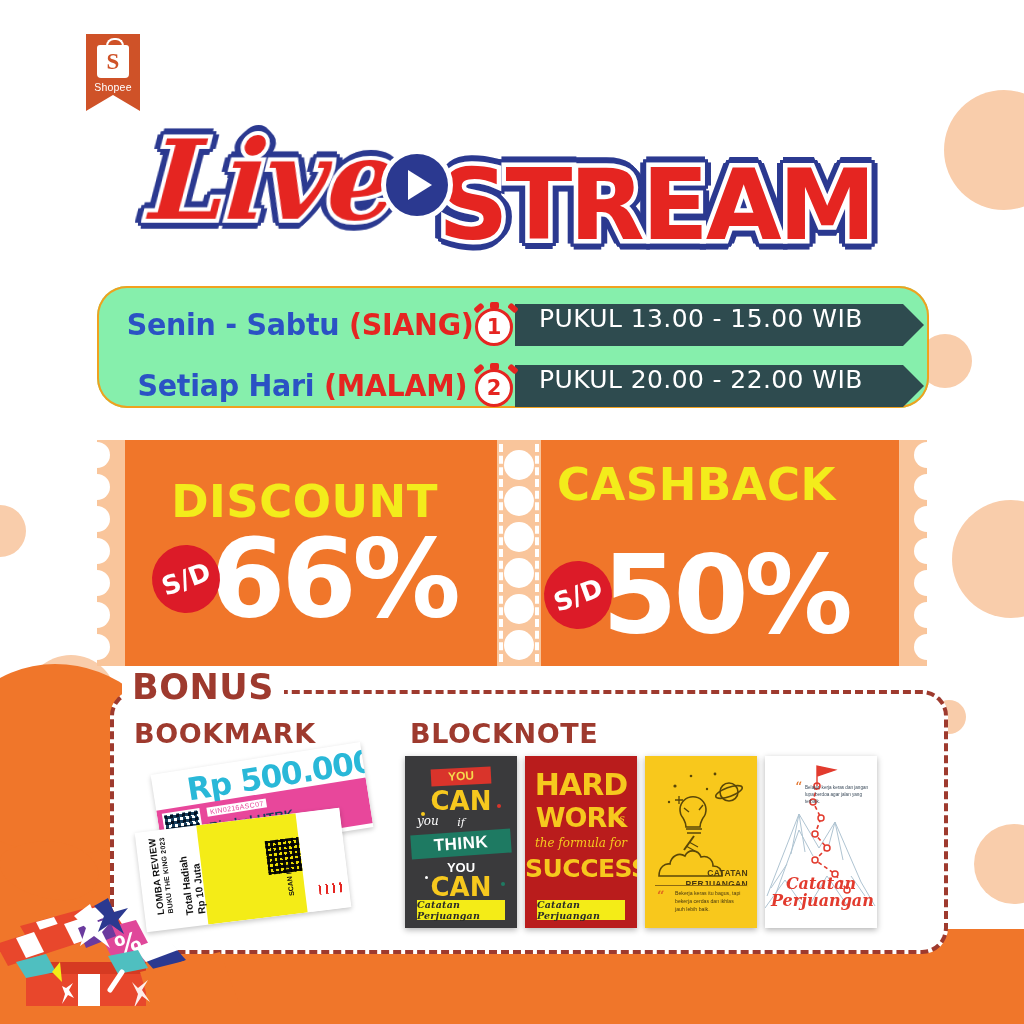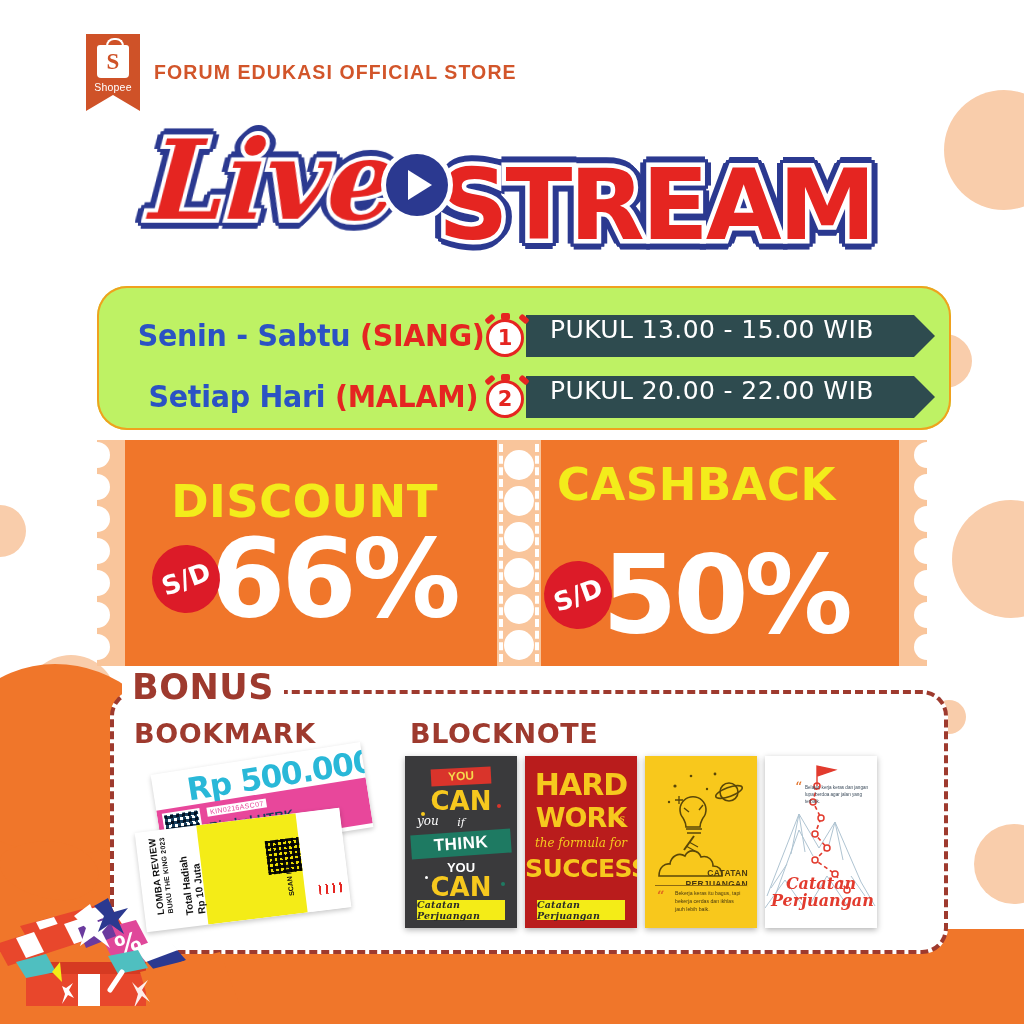--- a/index.html
+++ b/index.html
@@ -98,23 +98,23 @@
     paint-order:stroke fill;
     filter:drop-shadow(3px 3px 0 #2B3990) drop-shadow(-3px 3px 0 #2B3990)
            drop-shadow(3px -3px 0 #2B3990) drop-shadow(-3px -3px 0 #2B3990);
     margin-left:-4px;
     margin-top:40px;
   }
 
   
   .schedule{
     position:absolute;left:97px;top:286px;width:832px;height:122px;
-    background:#bef264;border-radius:30px;z-index:6;
+    background:#86efac;border-radius:30px;z-index:6;
     box-shadow:0 0 0 2px #F0A11E inset;
-    padding:11px;
+    padding:0;
   }
   .sched-row{
     position:relative;height:61px;display:flex;align-items:center;
   }
   .sched-left{
     width:370px;text-align:right;padding-right:2px;
     font-family:"DejaVu Sans", sans-serif;
     font-size:31px;font-weight:bold;color:#2B52C4;line-height:1;
     white-space:nowrap;letter-spacing:-.3px;
     transform:scaleX(.92);transform-origin:right center;
@@ -430,21 +430,20 @@
   <div class="deco-br-band"></div>
   <div class="deco-orange-blob"></div>
 
   <div class="header">
     <div class="shopee-badge">
       <div class="shopee-bag">
         <div class="shopee-s">S</div>
       </div>
       <div class="shopee-word">Shopee</div>
     </div>
-    <div class="store-name">FORUM EDUKASI OFFICIAL STORE</div>
   </div>
 
   <div class="title-wrap">
     <span class="t-live">Live</span>
     <span class="play-badge"></span>
     <span class="t-stream">STREAM</span>
   </div>
 
   <div class="schedule">
 

